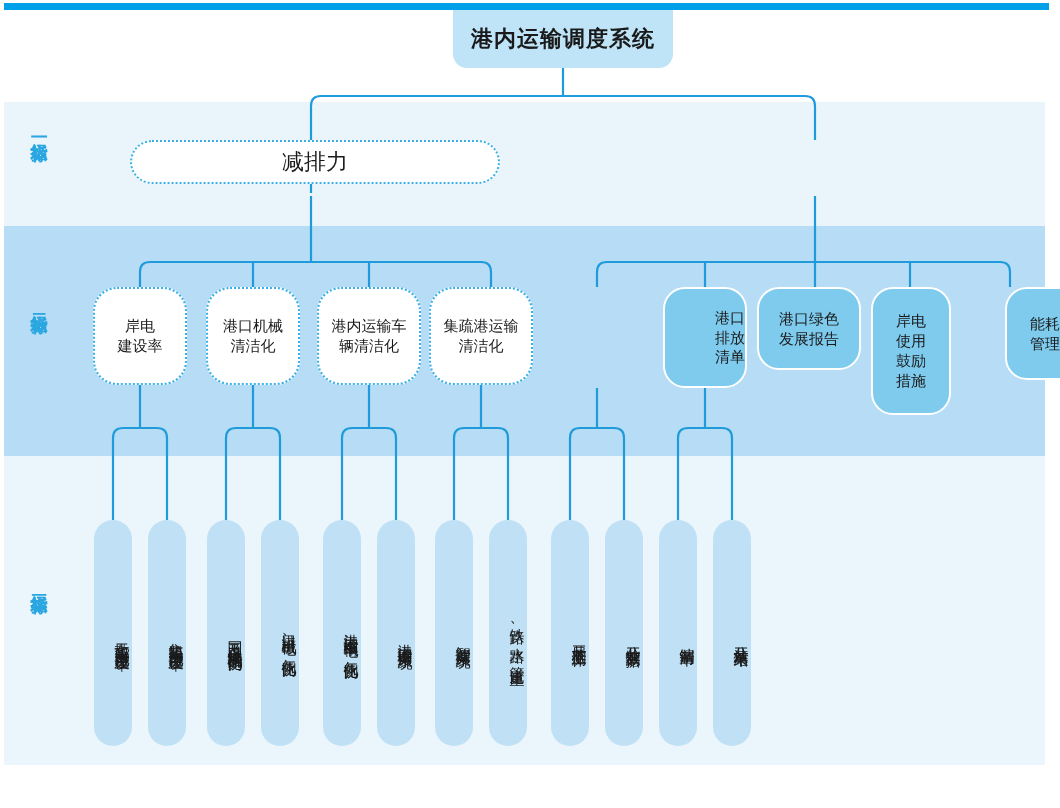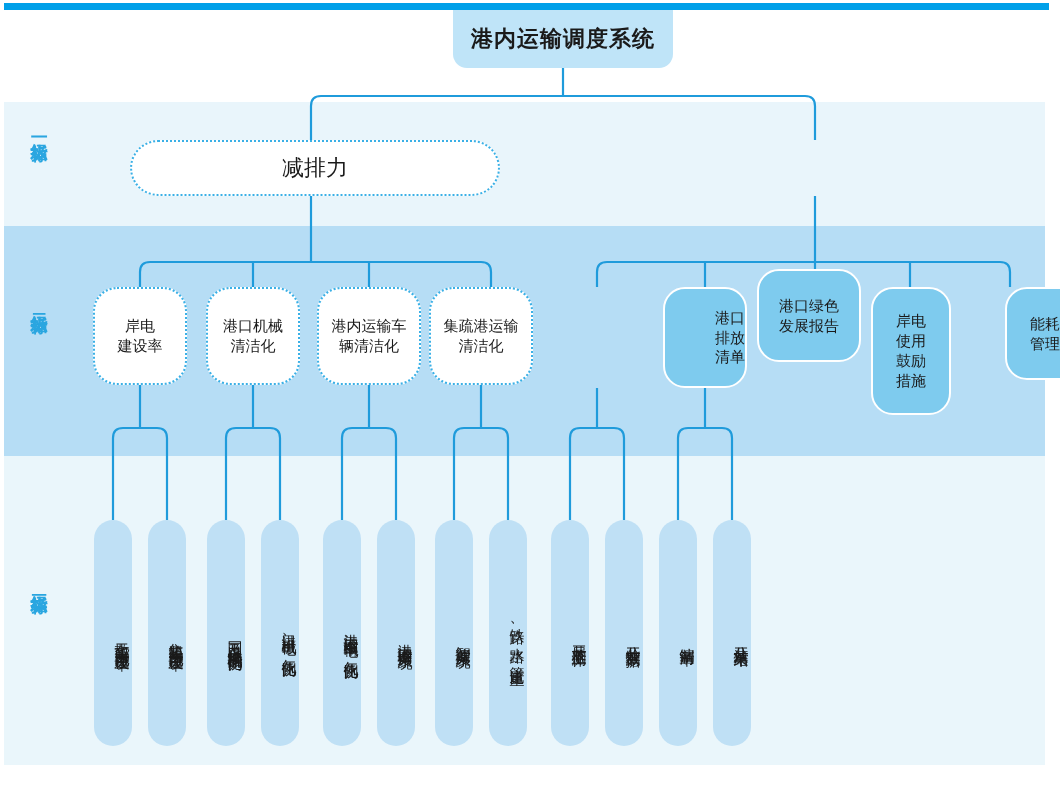--- a/index.html
+++ b/index.html
@@ -146,40 +146,40 @@
     <path d="M 570 520 L 570 438 Q 570 428 580 428 L 614 428 Q 624 428 624 438 L 624 520"></path>
 
     <line x1="705" y1="388" x2="705" y2="428"></line>
     <path d="M 678 520 L 678 438 Q 678 428 688 428 L 722 428 Q 732 428 732 438 L 732 520"></path>
   </svg>
 
   <div class="node n-root" style="left:453px;top:10px;width:220px;height:58px;">
     <span>港内运输调度系统</span>
   </div>
 
-  <div class="node n-l1-dotted" style="left:130px;top:140px;width:370px;height:56px;">
+  <div class="node n-l1-dotted" style="left:130px;top:140px;width:370px;height:44px;">
     <span>减排力</span>
   </div>
 
   <div class="node n-l2-dotted" style="left:93px;top:287px;width:94px;height:98px;">
     <span class="ml">岸电<br>建设率</span>
   </div>
   <div class="node n-l2-dotted" style="left:206px;top:287px;width:94px;height:98px;">
     <span class="ml">港口机械<br>清洁化</span>
   </div>
   <div class="node n-l2-dotted" style="left:317px;top:287px;width:104px;height:98px;">
     <span class="ml">港内运输车<br>辆清洁化</span>
   </div>
   <div class="node n-l2-dotted" style="left:429px;top:287px;width:104px;height:98px;">
     <span class="ml">集疏港运输<br>清洁化</span>
   </div>
   <div class="node n-l2-solid" style="left:663px;top:287px;width:84px;height:101px;justify-content:flex-end;">
     <span class="ml">港口<br>排放<br>清单</span>
   </div>
-  <div class="node n-l2-solid" style="left:757px;top:269px;width:104px;height:93px;">
+  <div class="node n-l2-solid" style="left:757px;top:287px;width:104px;height:83px;">
     <span class="ml">港口绿色<br>发展报告</span>
   </div>
   <div class="node n-l2-solid" style="left:871px;top:287px;width:80px;height:128px;">
     <span class="ml">岸电<br>使用<br>鼓励<br>措施</span>
   </div>
   <div class="node n-l2-solid" style="left:961px;top:287px;width:80px;height:93px;margin-left:44px;">
     <span class="ml">能耗<br>管理</span>
   </div>
 
   <div class="node n-l3" style="left:94px;top:520px;width:38px;height:226px;">

